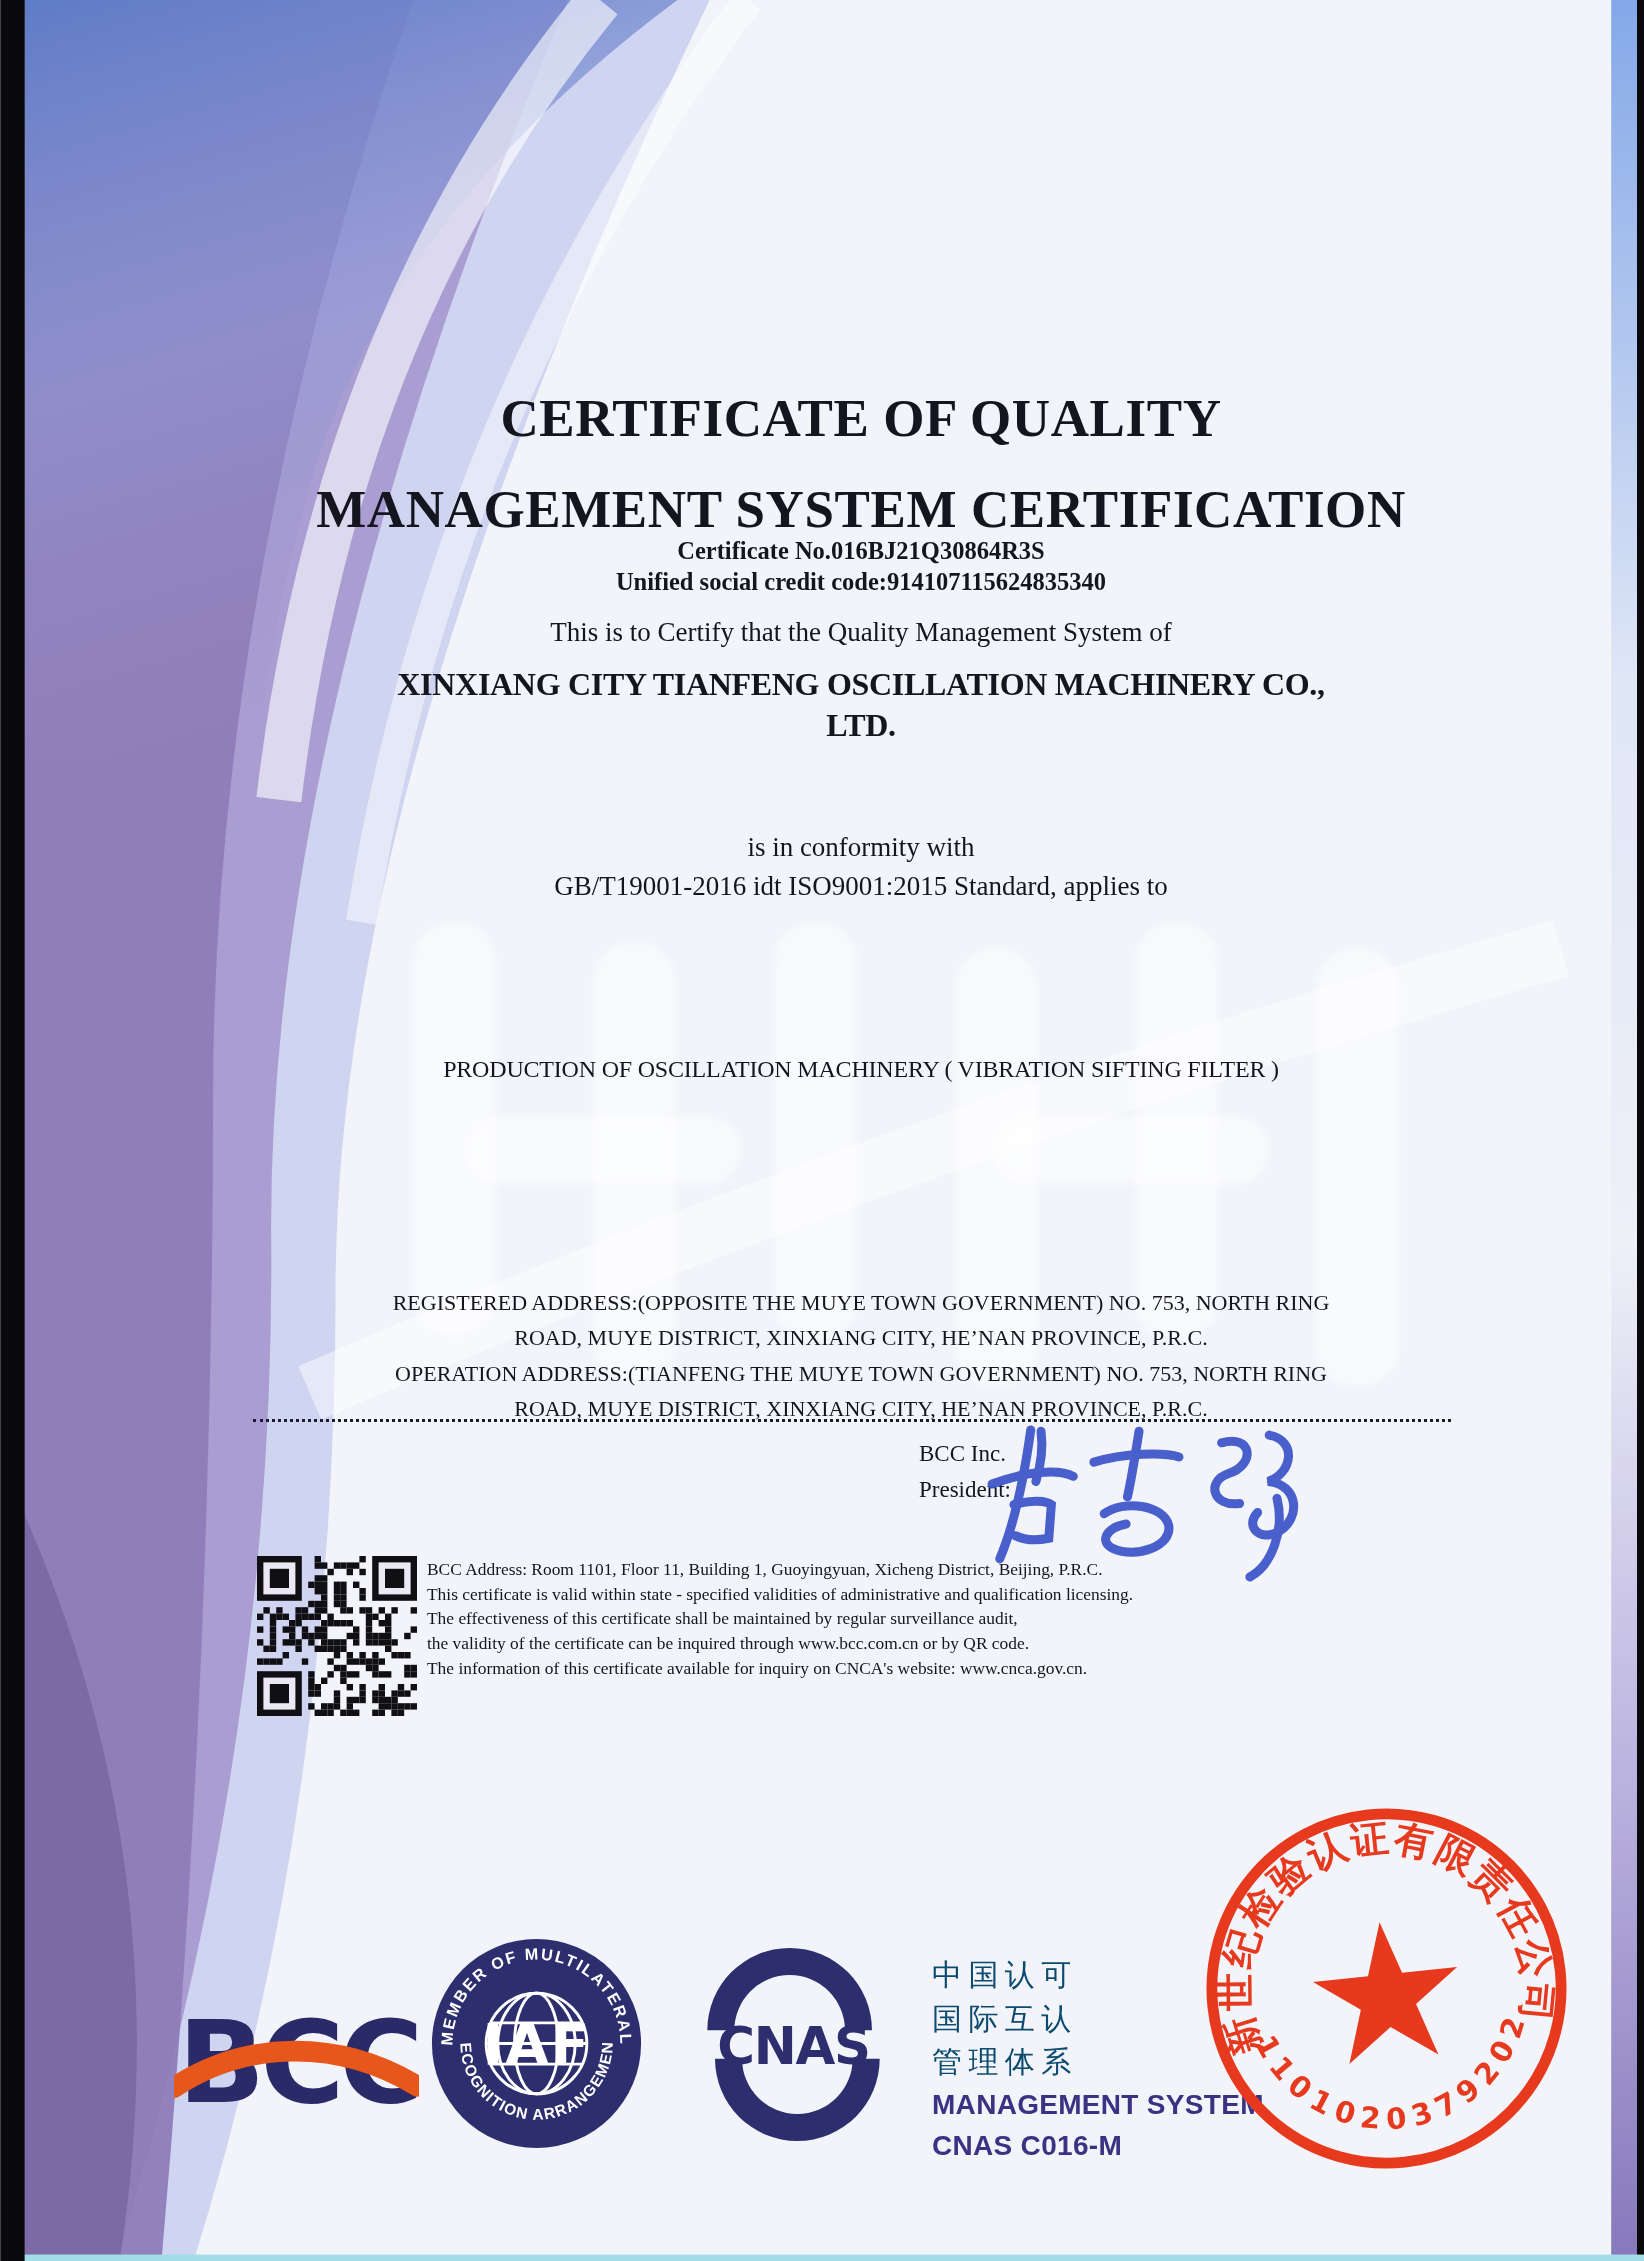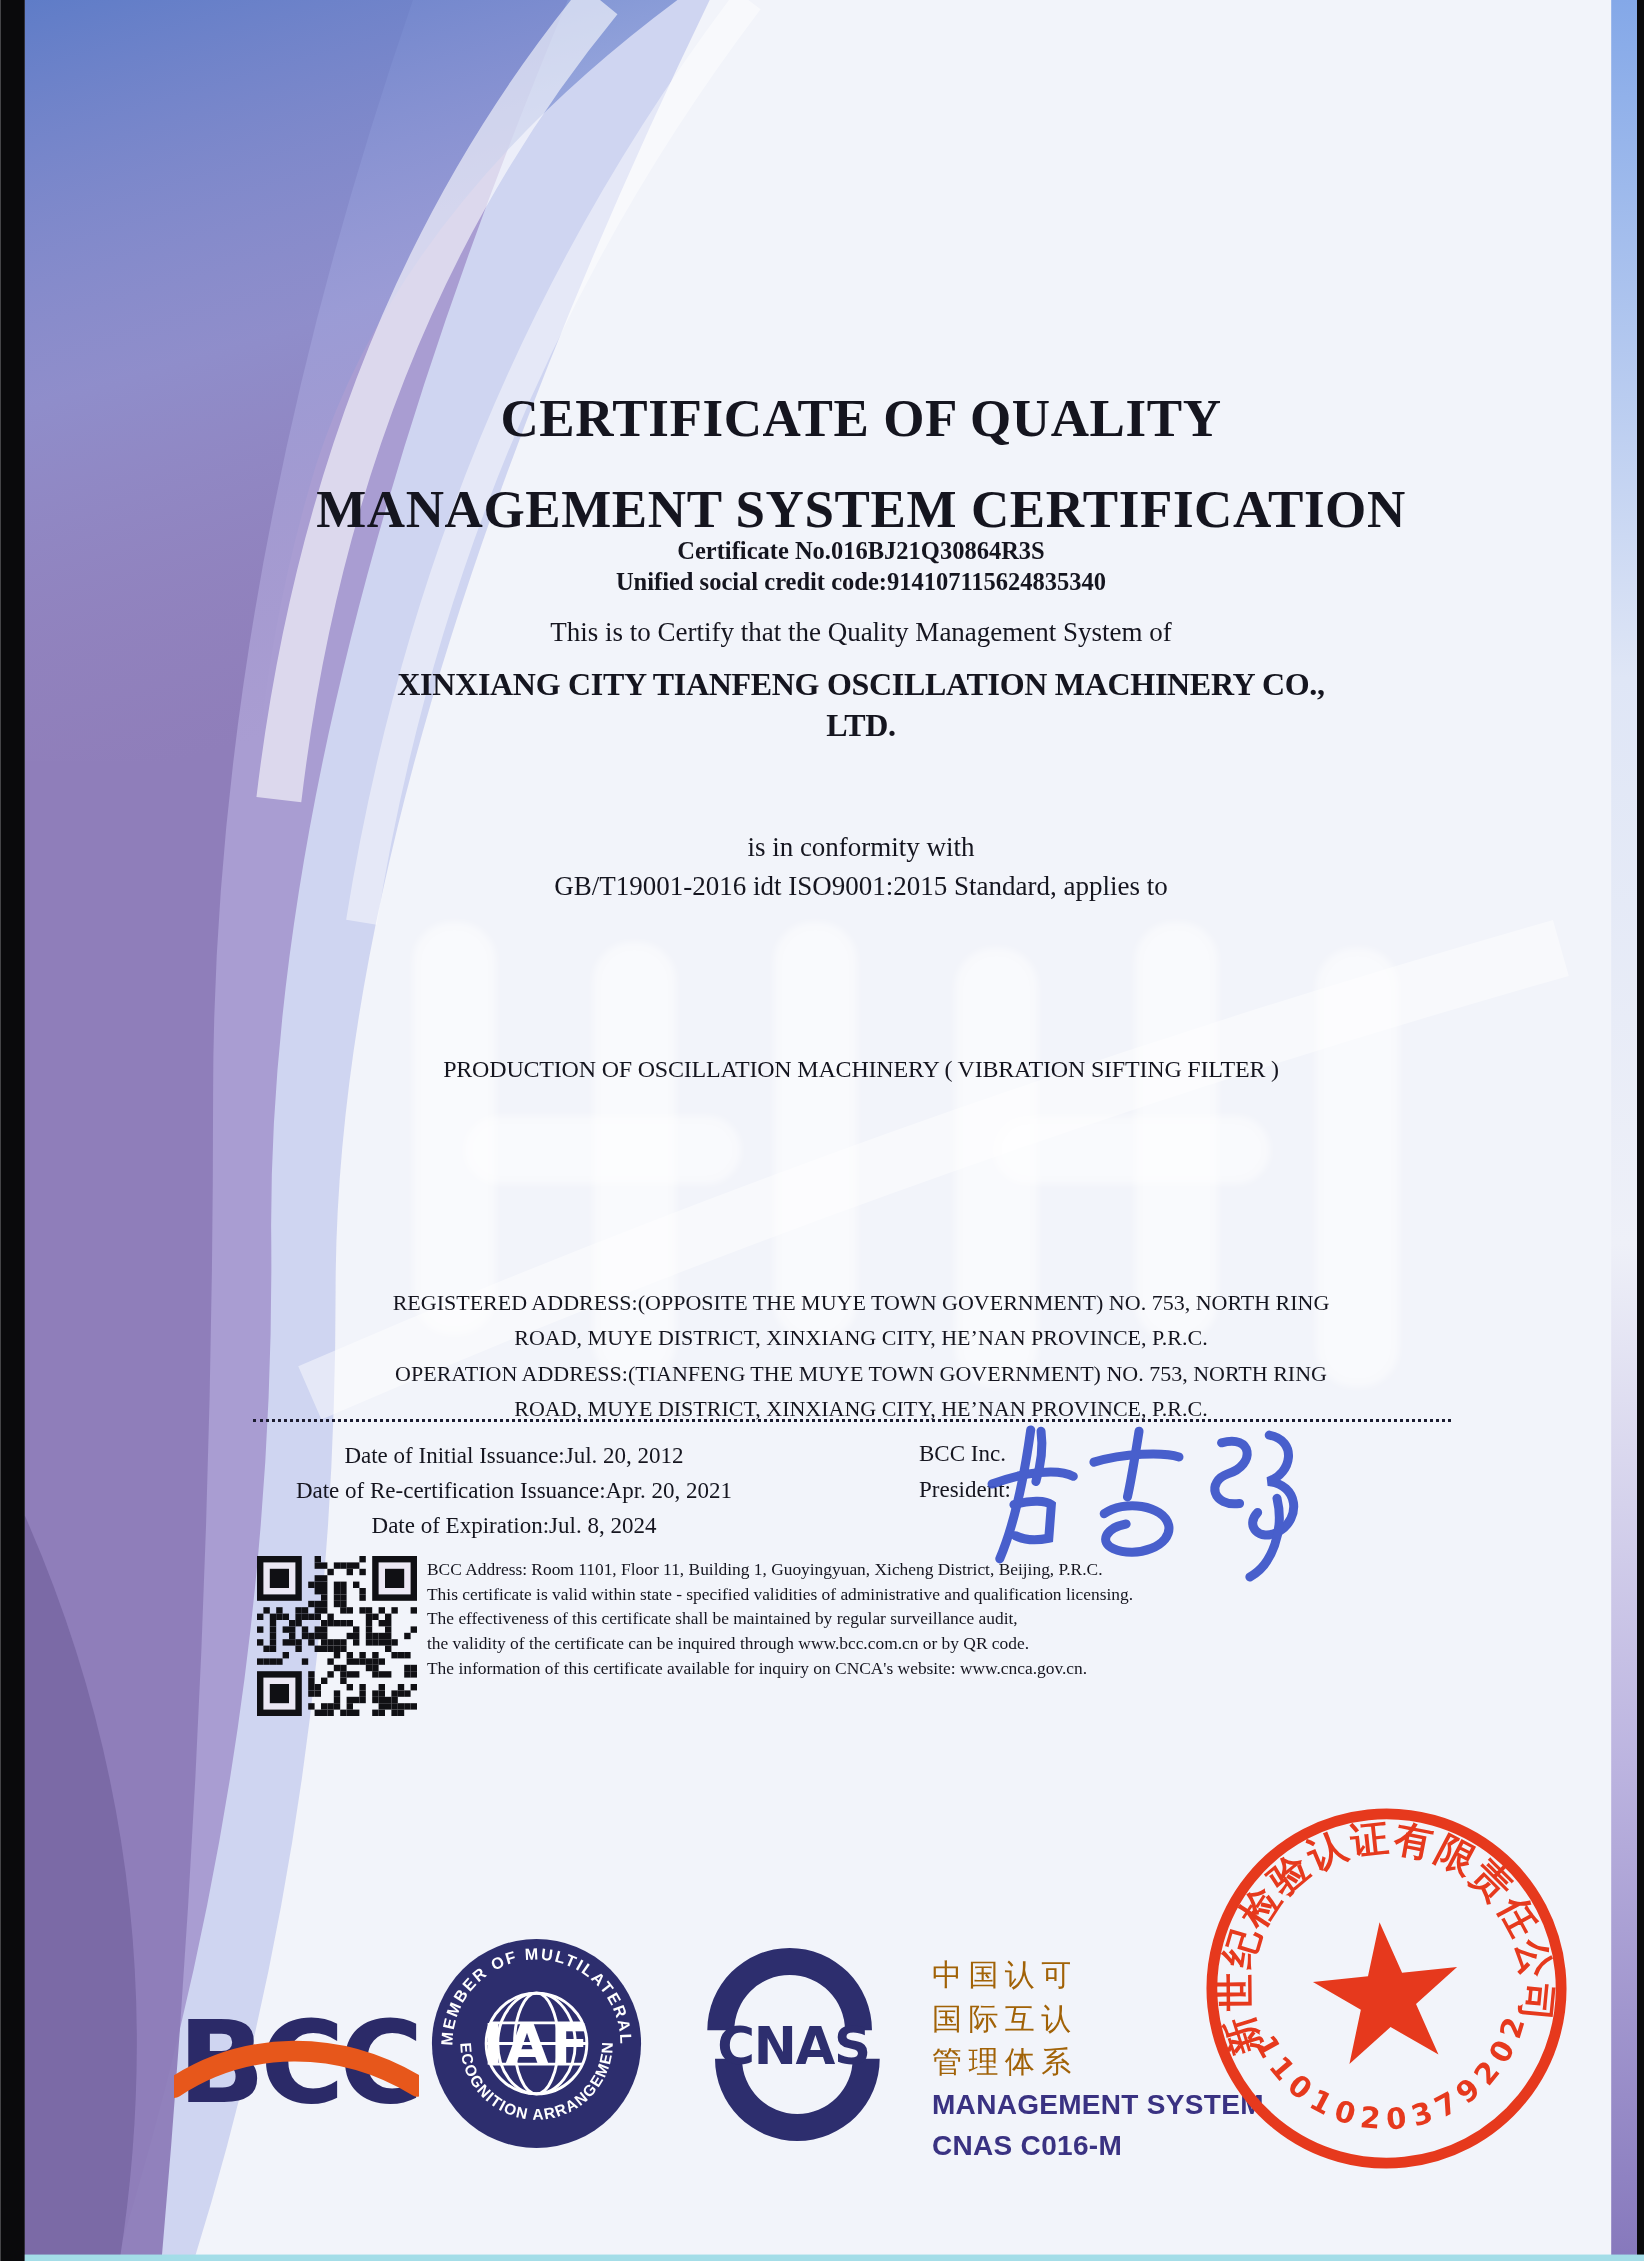--- a/index.html
+++ b/index.html
@@ -18,21 +18,21 @@
   .scope{top:1056px;font-size:24px;letter-spacing:-0.2px;}
   .addresses{top:1285px;font-size:22px;line-height:1.61;}
   .dotline{left:253px;top:1419px;width:1198px;border-top:3.9px dotted #1c1c30;height:0;}
   .dates{left:253px;top:1438px;width:522px;font-size:23px;line-height:1.53;text-align:center;}
   .issuer{left:919px;font-size:23px;}
   .footnote{left:427px;top:1557px;width:903px;font-size:17.4px;line-height:1.42;text-align:left;}
 
   .wm{position:absolute;background:rgba(255,255,255,0.5);border-radius:39px;filter:blur(3.9px);}
 
   .cnblock{left:932px;top:1953px;width:348px;text-align:left;}
-  .cnline{font-size:30px;line-height:1.45;letter-spacing:6.4px;color:#a16207;
+  .cnline{font-size:30px;line-height:1.45;letter-spacing:6.4px;color:#0c4a6e;
           font-family:"DejaVu Sans",sans-serif;}
   .enline{font-size:28px;line-height:1.3;font-weight:bold;color:#3a3282;
           font-family:"Liberation Sans",sans-serif;letter-spacing:0.3px;margin-top:3.9px;}
 
   .stampwrap{left:1196px;top:1798px;width:381px;height:381px;transform:rotate(-6deg);}
 </style>
 </head>
 <body>
 
 <div class="page">
@@ -106,25 +106,20 @@
 
   <div class="abs ctr addresses">
     <div>REGISTERED ADDRESS:(OPPOSITE THE MUYE TOWN GOVERNMENT) NO. 753, NORTH RING</div>
     <div>ROAD, MUYE DISTRICT, XINXIANG CITY, HE’NAN PROVINCE, P.R.C.</div>
     <div>OPERATION ADDRESS:(TIANFENG THE MUYE TOWN GOVERNMENT) NO. 753, NORTH RING</div>
     <div>ROAD, MUYE DISTRICT, XINXIANG CITY, HE’NAN PROVINCE, P.R.C.</div>
   </div>
 
   <div class="abs dotline"></div>
 
-  <div class="abs dates">
-    <div>Date of Initial Issuance:Jul. 20, 2012</div>
-    <div>Date of Re-certification Issuance:Apr. 20, 2021</div>
-    <div>Date of Expiration:Jul. 8, 2024</div>
-  </div>
 
   <div class="abs issuer" style="top:1441px;">BCC Inc.</div>
   <div class="abs issuer" style="top:1477px;">President:</div>
 
   <svg class="abs" style="left:974px;top:1422px;" width="361" height="168" viewBox="0 0 560 260">
     <g fill="none" stroke="#3a53c9" stroke-width="14" stroke-linecap="round" opacity="0.92">
       <path d="M88,12 C80,70 66,150 40,212"></path>
       <path d="M28,96 C80,76 132,72 154,84"></path>
       <path d="M104,14 C108,44 102,72 96,92"></path>
       <path d="M62,128 C90,120 112,122 120,128 L116,180 C96,184 76,182 64,176"></path>

